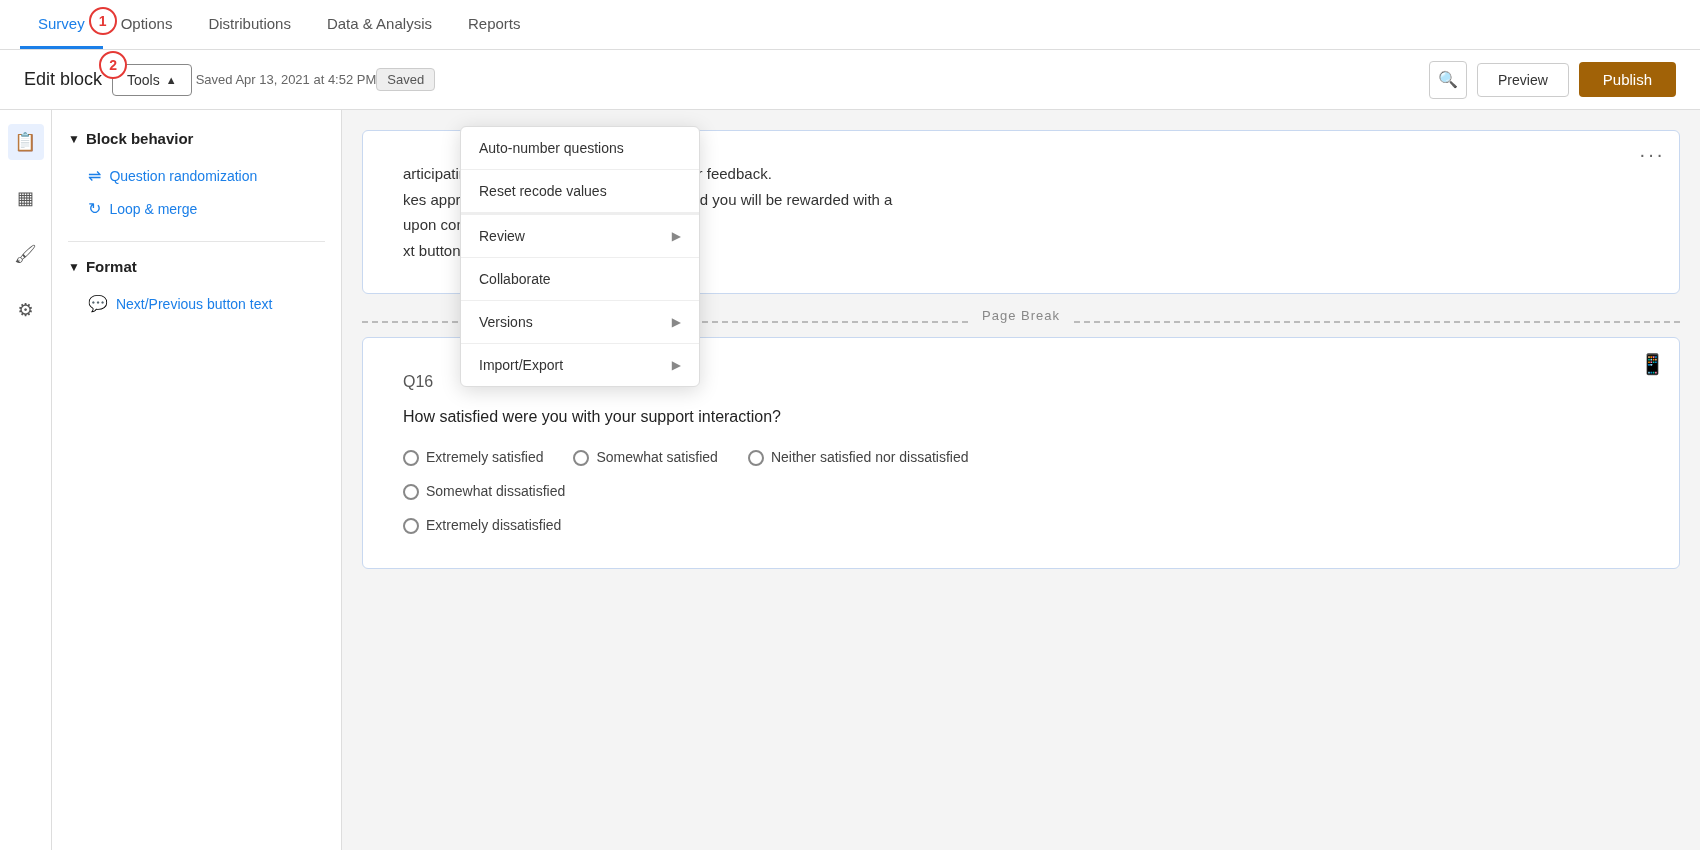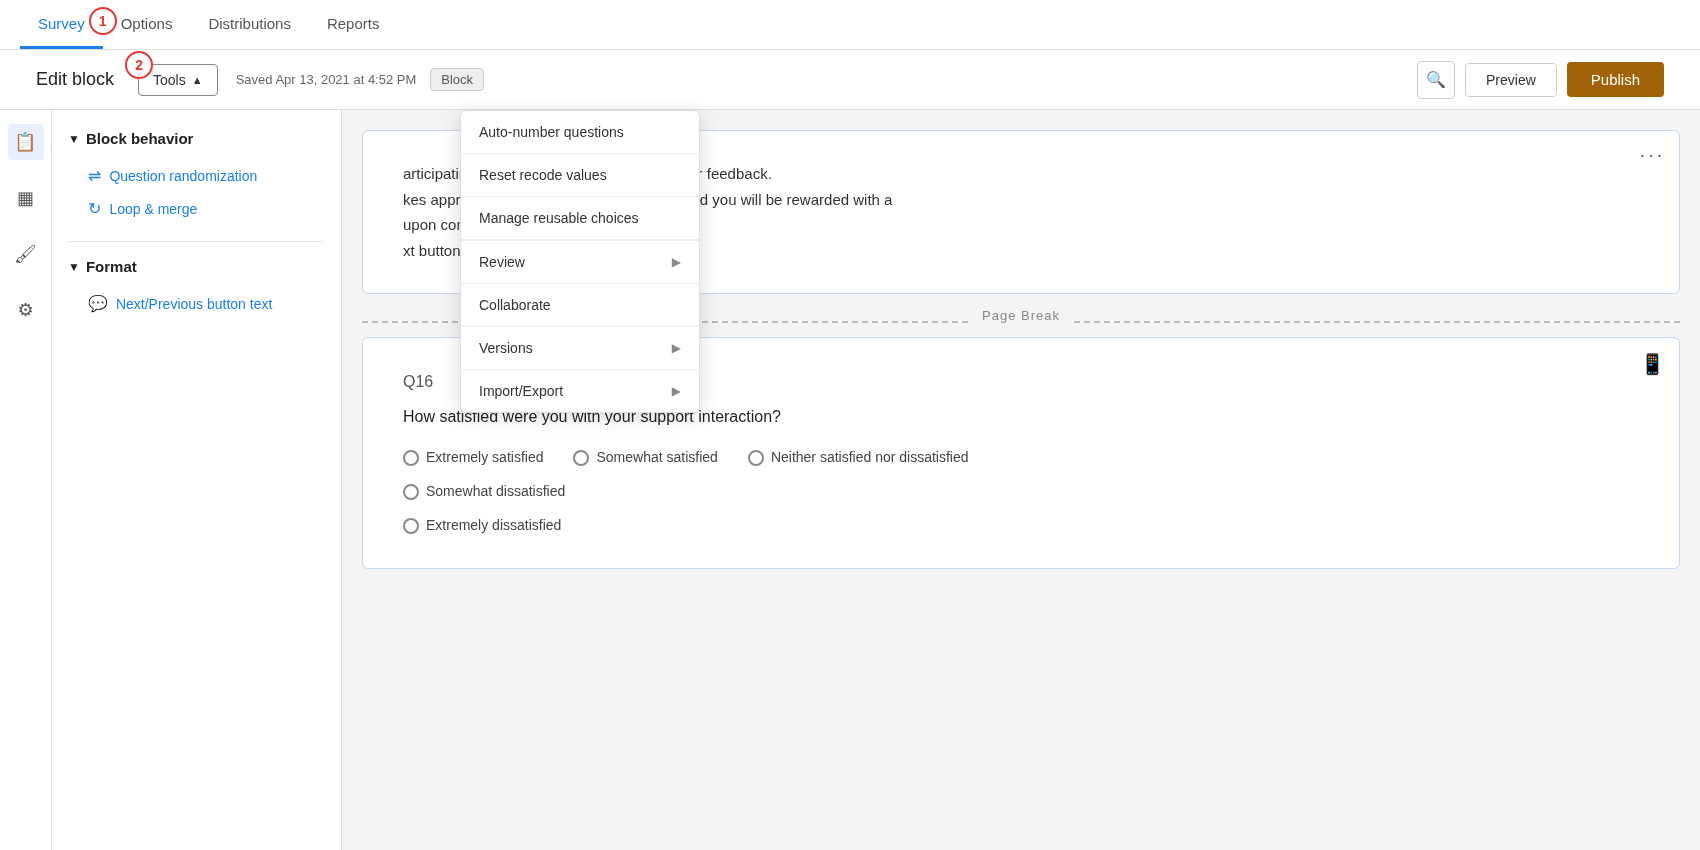--- a/index.html
+++ b/index.html
@@ -34,23 +34,22 @@
       border-bottom: 3px solid #1b7fe8;
       font-weight: 500;
     }
 
     
     .toolbar {
       background: #fff;
       border-bottom: 1px solid #ddd;
       display: flex;
       align-items: center;
-      padding: 0 36px;
+      padding: 0 24px;
       height: 60px;
-      gap: 14px;
       position: relative;
     }
     .toolbar-title {
       font-size: 18px;
       font-weight: 500;
       color: #222;
       margin-right: 10px;
     }
     .tools-btn {
       position: relative;
@@ -268,21 +267,21 @@
     }
     .card-icon-phone {
       position: absolute;
       top: 14px;
       right: 14px;
       font-size: 20px;
       color: #888;
     }
     .dropdown-menu {
       position: absolute;
-      top: 110px;
+      top: 126px;
       left: 460px;
       width: 240px;
       background: #fff;
       border: 1px solid #ddd;
       border-radius: 6px;
       box-shadow: 0 4px 20px rgba(0,0,0,0.15);
       z-index: 300;
       overflow: hidden;
     }
     .dropdown-item {
@@ -332,38 +331,41 @@
         <span>1</span>
       </div>
     </div>
     <div class="top-nav-tab">
       <span>Options</span>
     </div>
     <div class="top-nav-tab">
       <span>Distributions</span>
     </div>
     <div class="top-nav-tab">
+      <span>Data &amp; Analysis</span>
+    </div>
+    <div class="top-nav-tab">
       <span>Reports</span>
     </div>
   </div>
 </div>
 
 <div class="toolbar">
   <span class="toolbar-title">Edit block</span>
 
   <div class="tools-btn" style="position:relative;">
     <div class="annotation-circle" style="position:absolute;top:-14px;left:-14px;z-index:10;">
       <span>2</span>
     </div>
     <span>Tools</span>
     <span style="font-size:11px;">▲</span>
   </div>
 
   <span class="saved-text">Saved Apr 13, 2021 at 4:52 PM</span>
-  <span class="draft-badge">Block</span>
+  <span class="draft-badge">Saved</span>
 
   <div class="toolbar-right">
     <button class="search-btn">
       <span>🔍</span>
     </button>
     <button class="preview-btn">Preview</button>
     <button class="publish-btn">Publish</button>
   </div>
 </div>
 
@@ -467,23 +469,20 @@
 <div class="dropdown-menu">
   <div class="dropdown-item" style="position:relative;">
     <span>Auto-number questions</span>
 
   </div>
   <hr class="dropdown-divider">
   <div class="dropdown-item">
     <span>Reset recode values</span>
   </div>
   <hr class="dropdown-divider">
-  <div class="dropdown-item">
-    <span>Manage reusable choices</span>
-  </div>
   <hr class="dropdown-divider">
   <hr class="dropdown-divider">
   <div class="dropdown-item">
     <span>Review</span>
     <span class="chevron">▶</span>
   </div>
   <hr class="dropdown-divider">
   <div class="dropdown-item">
     <span>Collaborate</span>
   </div>

